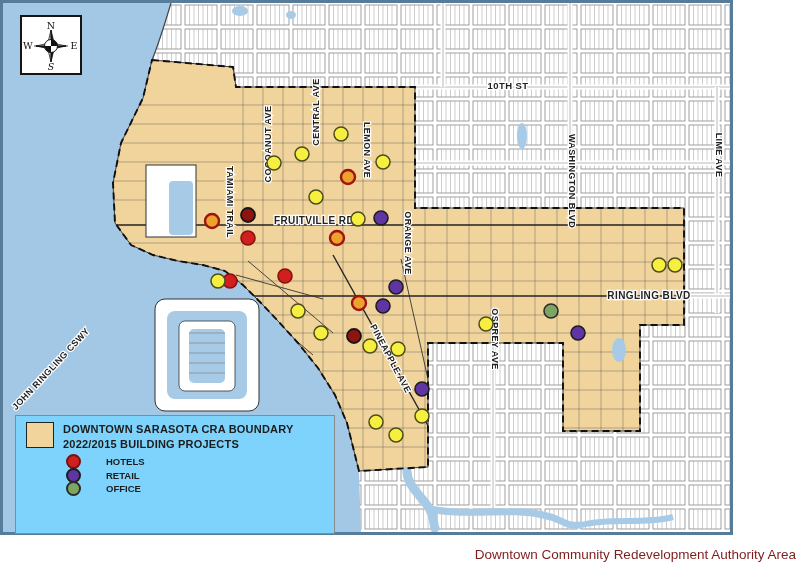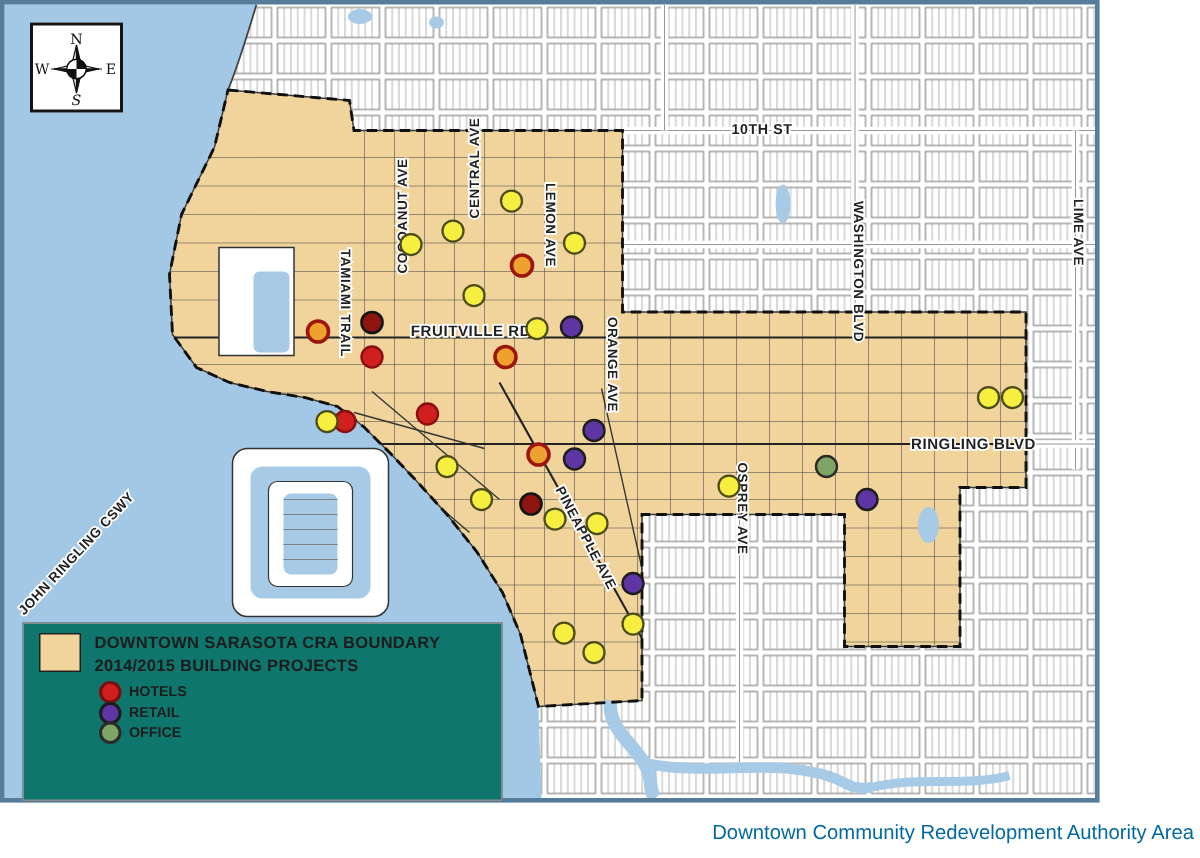--- a/index.html
+++ b/index.html
@@ -6,31 +6,31 @@
   .page{position:relative;width:800px;height:572px;background:#ffffff;overflow:hidden;
         font-family:"Liberation Sans",sans-serif;}
   .map{position:absolute;left:0;top:0;width:727px;height:529px;border:3px solid #567c99;
        background:#a7cbe7;}
   .map svg{display:block;}
   
   .compass{position:absolute;left:17px;top:12px;width:58px;height:56px;background:#ffffff;
            border:2px solid #151515;}
   .compass text{font-family:"DejaVu Serif",serif;font-size:9.5px;fill:#111;}
   
-  .legend{position:absolute;left:12px;top:412px;width:320px;height:119px;background:#0f766e;
+  .legend{position:absolute;left:12px;top:412px;width:320px;height:119px;background:#7dd3fc;
           border:1px solid #8a8a8a;box-sizing:border-box;}
   .legend-header{display:flex;gap:9px;padding:6px 6px 2px 10px;align-items:flex-start;}
   .legend-swatch{width:26px;height:24px;background:#f1d49c;border:1.5px solid #222;flex:0 0 auto;}
   .legend-titles div{font-size:11px;font-weight:bold;color:#1c1c1c;line-height:14.5px;letter-spacing:.2px;}
   .legend-items{margin-top:2px;padding-left:50px;}
-  .legend-item{display:flex;align-items:center;height:13.5px;gap:5px;}
+  .legend-item{display:flex;align-items:center;height:13.5px;gap:25px;}
   .legend-dot{width:11px;height:11px;border-radius:50%;border:2px solid #000;flex:0 0 auto;box-sizing:content-box;}
   .legend-item span.lbl{font-size:9.5px;font-weight:bold;color:#1c1c1c;white-space:nowrap;}
   
-  .caption{position:absolute;top:547px;right:4px;font-size:13.5px;color:#0369a1;}
+  .caption{position:absolute;top:547px;right:4px;font-size:13.5px;color:#7f1d1d;}
 </style>
 </head>
 <body>
 
 <div class="page">
 
   <div class="map">
     <svg id="map-svg" width="727" height="529" viewBox="0 0 727 529">
         <defs>
           <pattern id="parcels" width="36" height="24" patternUnits="userSpaceOnUse">
@@ -190,21 +190,21 @@
         <path d="M29,29 L29,22.5 A6.5,6.5 0 0 1 35.5,29 Z" fill="#111"></path>
         <path d="M29,29 L29,35.5 A6.5,6.5 0 0 1 22.5,29 Z" fill="#111"></path>
       </svg>
     </div>
 
     <div class="legend">
       <div class="legend-header">
         <div class="legend-swatch"></div>
         <div class="legend-titles">
           <div>DOWNTOWN SARASOTA CRA BOUNDARY</div>
-          <div>2014/2015  BUILDING PROJECTS</div>
+          <div>2022/2015  BUILDING PROJECTS</div>
         </div>
       </div>
       <div class="legend-items">
         <div class="legend-item">
           <span class="legend-dot" style="background: rgb(207, 31, 31); border-color: rgb(122, 15, 15); border-width: 2px;"></span>
           <span class="lbl">HOTELS</span>
         </div>
         <div class="legend-item">
           <span class="legend-dot" style="background: rgb(95, 53, 163); border-color: rgb(29, 29, 29); border-width: 2px;"></span>
           <span class="lbl">RETAIL</span>

